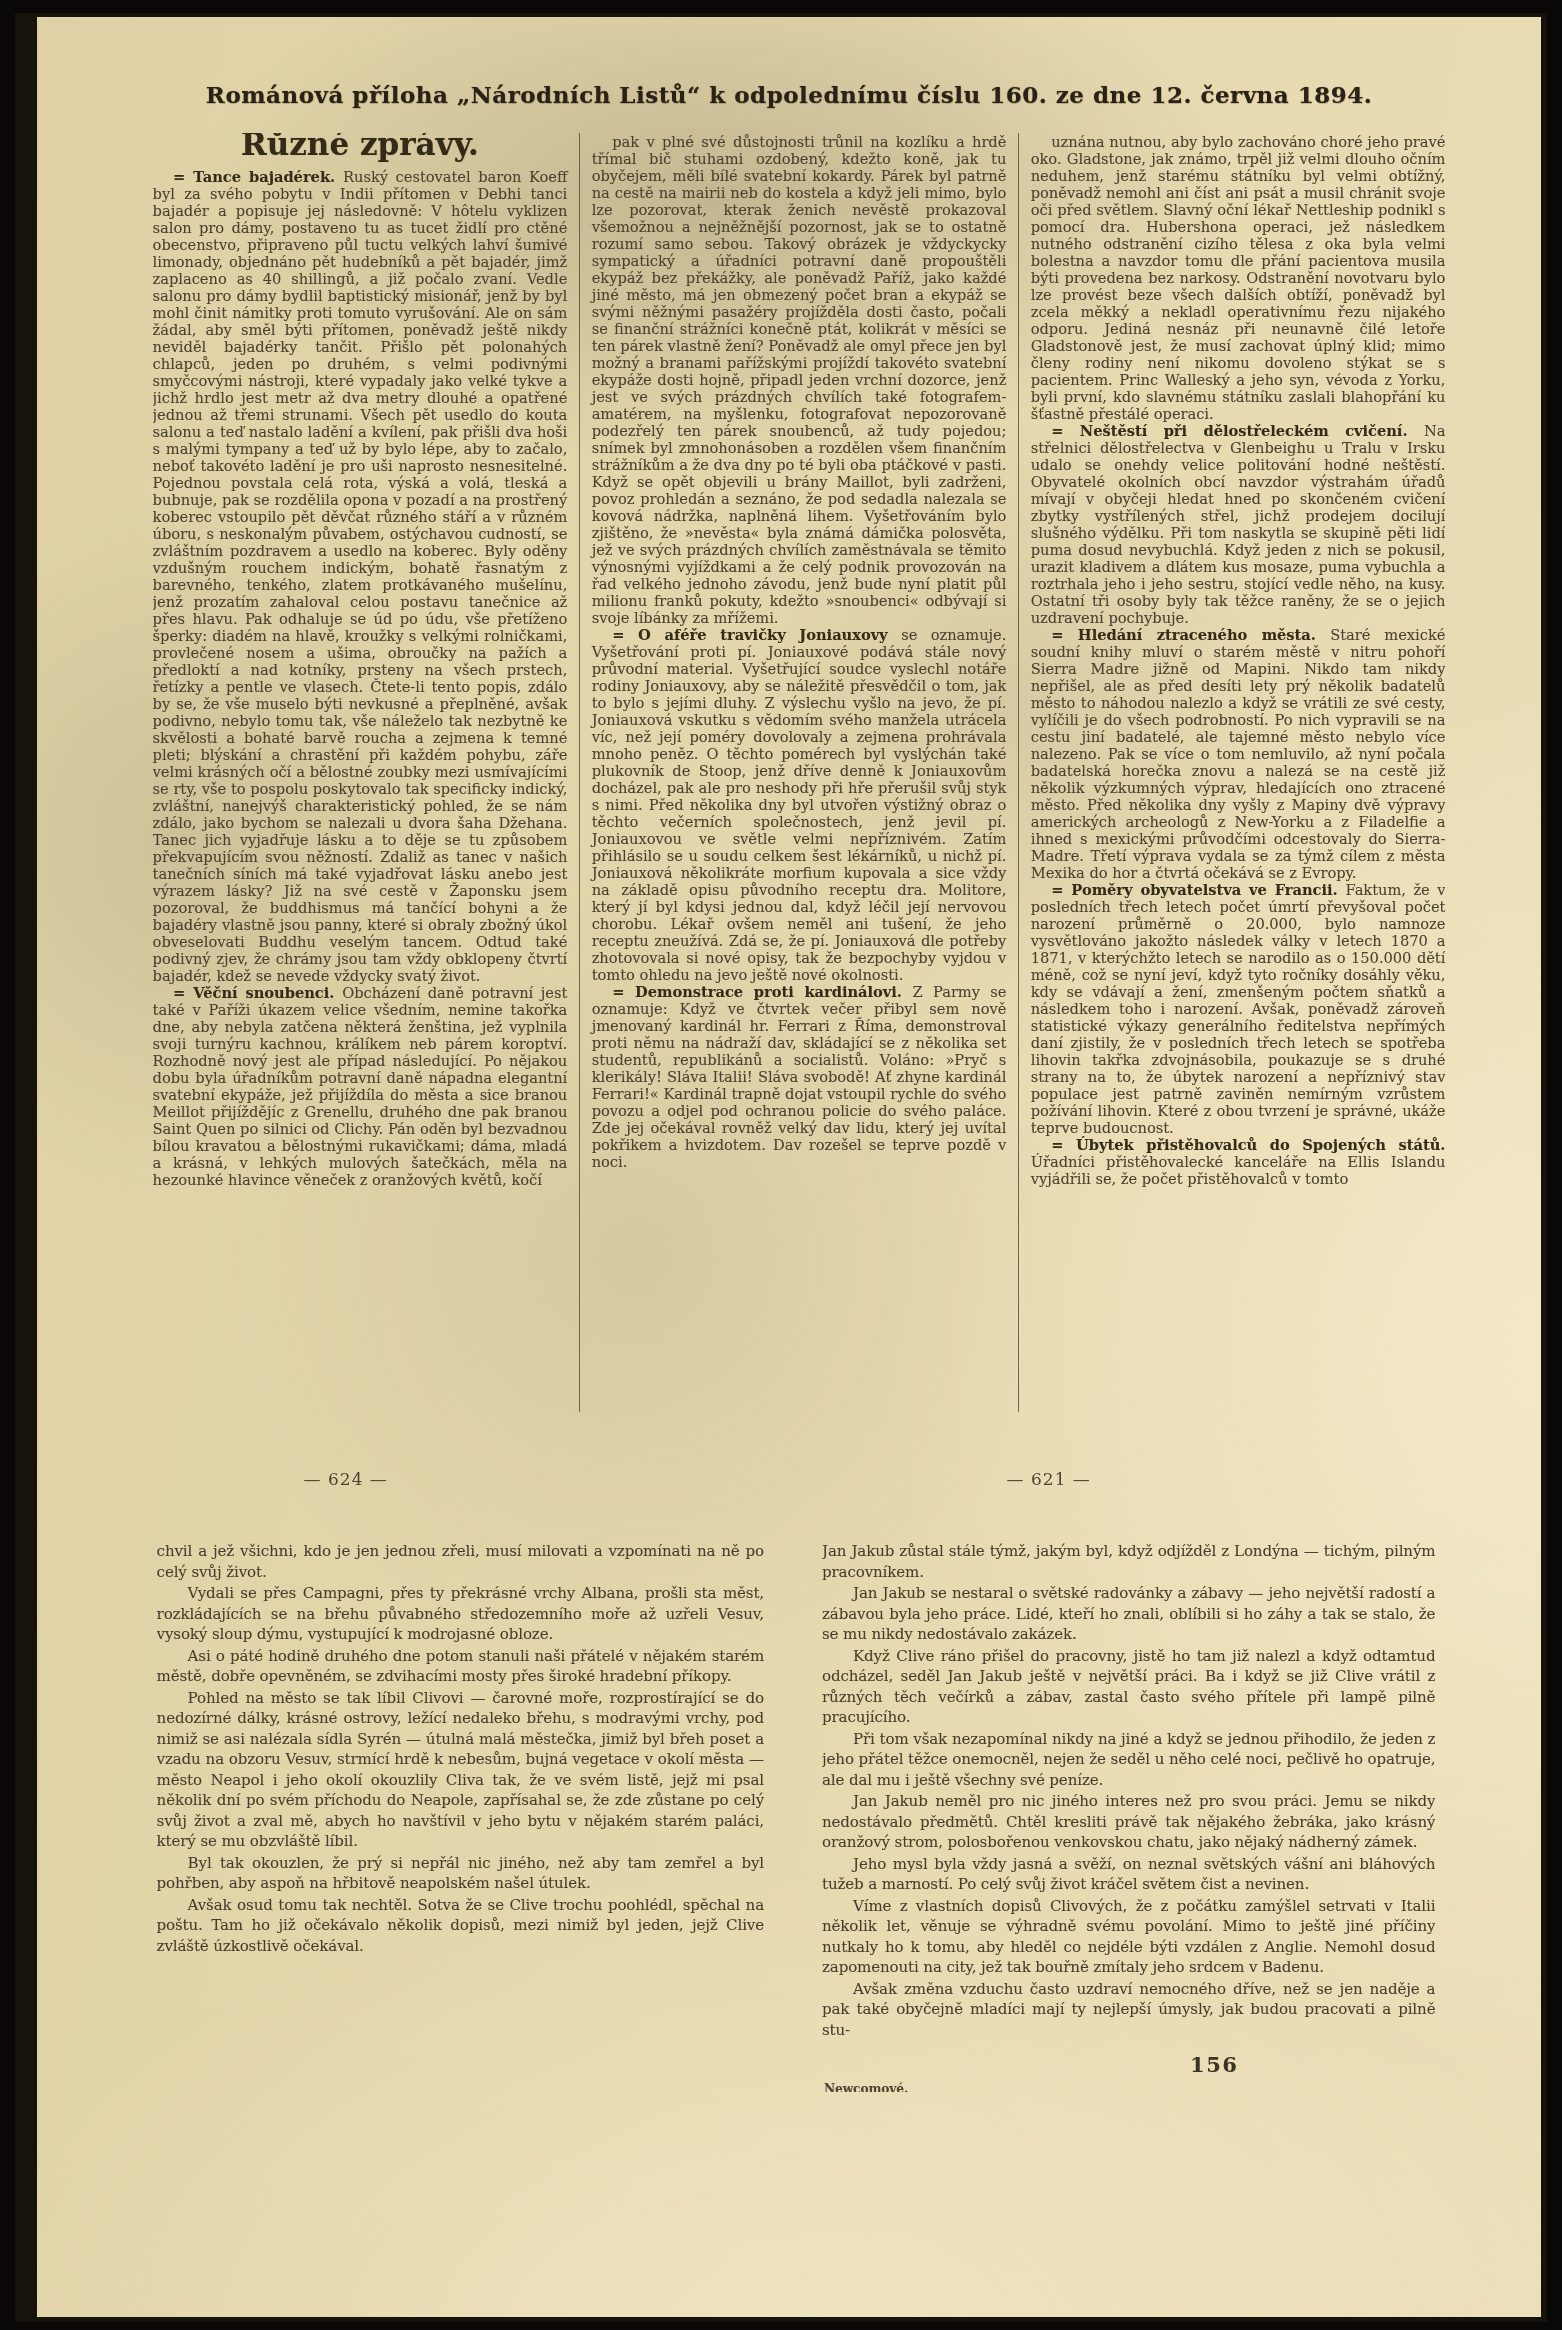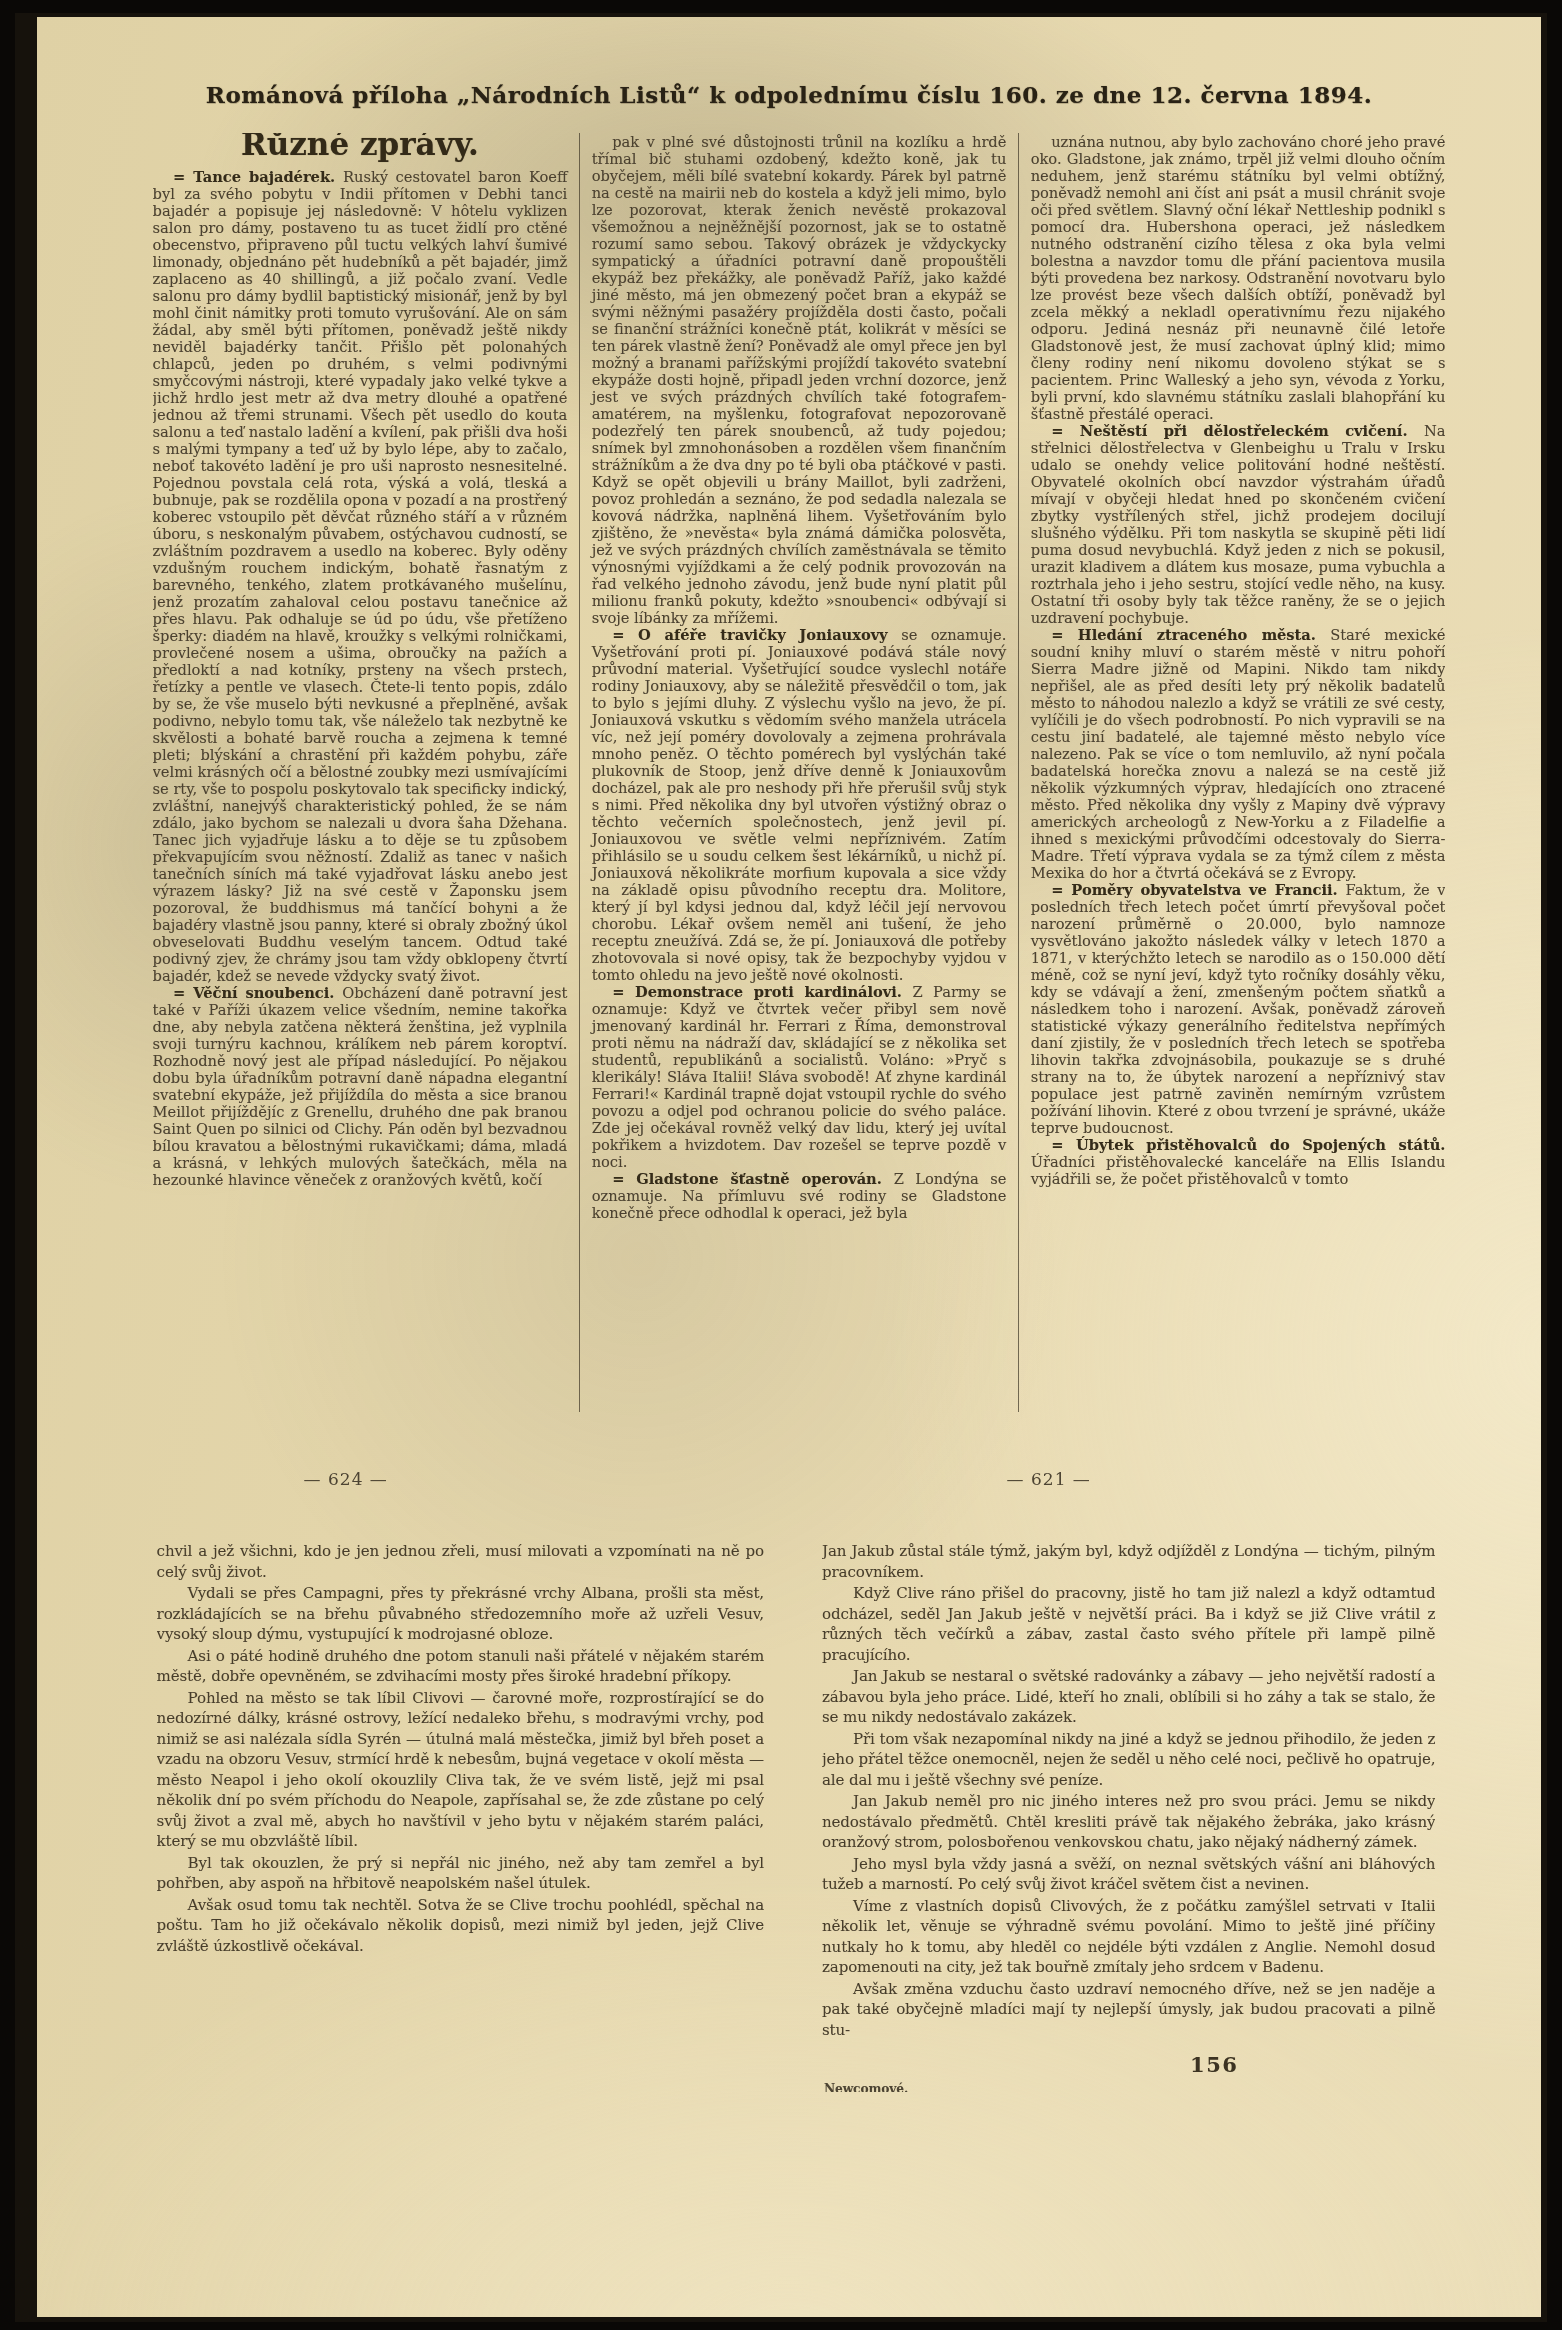--- a/index.html
+++ b/index.html
@@ -100,21 +100,20 @@
       <div>
           <p><b>= Tance bajadérek. </b>Ruský cestovatel baron Koeff byl za svého pobytu v Indii přítomen v Debhi tanci bajadér a popisuje jej následovně: V hôtelu vyklizen salon pro dámy, postaveno tu as tucet židlí pro ctěné obecenstvo, připraveno půl tuctu velkých lahví šumivé limonady, objednáno pět hudebníků a pět bajadér, jimž zaplaceno as 40 shillingů, a již počalo zvaní. Vedle salonu pro dámy bydlil baptistický misionář, jenž by byl mohl činit námitky proti tomuto vyrušování. Ale on sám žádal, aby směl býti přítomen, poněvadž ještě nikdy neviděl bajadérky tančit. Přišlo pět polonahých chlapců, jeden po druhém, s velmi podivnými smyčcovými nástroji, které vypadaly jako velké tykve a jichž hrdlo jest metr až dva metry dlouhé a opatřené jednou až třemi strunami. Všech pět usedlo do kouta salonu a teď nastalo ladění a kvílení, pak přišli dva hoši s malými tympany a teď už by bylo lépe, aby to začalo, neboť takovéto ladění je pro uši naprosto nesnesitelné. Pojednou povstala celá rota, výská a volá, tleská a bubnuje, pak se rozdělila opona v pozadí a na prostřený koberec vstoupilo pět děvčat různého stáří a v různém úboru, s neskonalým půvabem, ostýchavou cudností, se zvláštním pozdravem a usedlo na koberec. Byly oděny vzdušným rouchem indickým, bohatě řasnatým z barevného, tenkého, zlatem protkávaného mušelínu, jenž prozatím zahaloval celou postavu tanečnice až přes hlavu. Pak odhaluje se úd po údu, vše přetíženo šperky: diadém na hlavě, kroužky s velkými rolničkami, provlečené nosem a ušima, obroučky na pažích a předloktí a nad kotníky, prsteny na všech prstech, řetízky a pentle ve vlasech. Čtete-li tento popis, zdálo by se, že vše muselo býti nevkusné a přeplněné, avšak podivno, nebylo tomu tak, vše náleželo tak nezbytně ke skvělosti a bohaté barvě roucha a zejmena k temné pleti; blýskání a chrastění při každém pohybu, záře velmi krásných očí a bělostné zoubky mezi usmívajícími se rty, vše to pospolu poskytovalo tak specificky indický, zvláštní, nanejvýš charakteristický pohled, že se nám zdálo, jako bychom se nalezali u dvora šaha Džehana. Tanec jich vyjadřuje lásku a to děje se tu způsobem překvapujícím svou něžností. Zdaliž as tanec v našich tanečních síních má také vyjadřovat lásku anebo jest výrazem lásky? Již na své cestě v Žaponsku jsem pozoroval, že buddhismus má tančící bohyni a že bajadéry vlastně jsou panny, které si obraly zbožný úkol obveselovati Buddhu veselým tancem. Odtud také podivný zjev, že chrámy jsou tam vždy obklopeny čtvrtí bajadér, kdež se nevede vždycky svatý život.</p>
           <p><b>= Věční snoubenci. </b>Obcházení daně potravní jest také v Paříži úkazem velice všedním, nemine takořka dne, aby nebyla zatčena některá ženština, jež vyplnila svoji turnýru kachnou, králíkem neb párem koroptví. Rozhodně nový jest ale případ následující. Po nějakou dobu byla úřadníkům potravní daně nápadna elegantní svatební ekypáže, jež přijíždíla do města a sice branou Meillot přijíždějíc z Grenellu, druhého dne pak branou Saint Quen po silnici od Clichy. Pán oděn byl bezvadnou bílou kravatou a bělostnými rukavičkami; dáma, mladá a krásná, v lehkých mulových šatečkách, měla na hezounké hlavince věneček z oranžových květů, kočí</p>
         </div>
     </div>
     <div class="news-col">
       <div>
           <p>pak v plné své důstojnosti trůnil na kozlíku a hrdě třímal bič stuhami ozdobený, kdežto koně, jak tu obyčejem, měli bílé svatební kokardy. Párek byl patrně na cestě na mairii neb do kostela a když jeli mimo, bylo lze pozorovat, kterak ženich nevěstě prokazoval všemožnou a nejněžnější pozornost, jak se to ostatně rozumí samo sebou. Takový obrázek je vždyckycky sympatický a úřadníci potravní daně propouštěli ekypáž bez překážky, ale poněvadž Paříž, jako každé jiné město, má jen obmezený počet bran a ekypáž se svými něžnými pasažéry projížděla dosti často, počali se finanční strážníci konečně ptát, kolikrát v měsíci se ten párek vlastně žení? Poněvadž ale omyl přece jen byl možný a branami pařížskými projíždí takovéto svatební ekypáže dosti hojně, připadl jeden vrchní dozorce, jenž jest ve svých prázdných chvílích také fotografem-amatérem, na myšlenku, fotografovat nepozorovaně podezřelý ten párek snoubenců, až tudy pojedou; snímek byl zmnohonásoben a rozdělen všem finančním strážníkům a že dva dny po té byli oba ptáčkové v pasti. Když se opět objevili u brány Maillot, byli zadrženi, povoz prohledán a seznáno, že pod sedadla nalezala se kovová nádržka, naplněná lihem. Vyšetřováním bylo zjištěno, že »nevěsta« byla známá dámička polosvěta, jež ve svých prázdných chvílích zaměstnávala se těmito výnosnými vyjíždkami a že celý podnik provozován na řad velkého jednoho závodu, jenž bude nyní platit půl milionu franků pokuty, kdežto »snoubenci« odbývají si svoje líbánky za mřížemi.</p>
           <p><b>= O aféře travičky Joniauxovy </b>se oznamuje. Vyšetřování proti pí. Joniauxové podává stále nový průvodní material. Vyšetřující soudce vyslechl notáře rodiny Joniauxovy, aby se náležitě přesvědčil o tom, jak to bylo s jejími dluhy. Z výslechu vyšlo na jevo, že pí. Joniauxová vskutku s vědomím svého manžela utrácela víc, než její poméry dovolovaly a zejmena prohrávala mnoho peněz. O těchto pomérech byl vyslýchán také plukovník de Stoop, jenž dříve denně k Joniauxovům docházel, pak ale pro neshody při hře přerušil svůj styk s nimi. Před několika dny byl utvořen výstižný obraz o těchto večerních společnostech, jenž jevil pí. Joniauxovou ve světle velmi nepříznivém. Zatím přihlásilo se u soudu celkem šest lékárníků, u nichž pí. Joniauxová několikráte morfium kupovala a sice vždy na základě opisu původního receptu dra. Molitore, který jí byl kdysi jednou dal, když léčil její nervovou chorobu. Lékař ovšem neměl ani tušení, že jeho receptu zneužívá. Zdá se, že pí. Joniauxová dle potřeby zhotovovala si nové opisy, tak že bezpochyby vyjdou v tomto ohledu na jevo ještě nové okolnosti.</p>
           <p><b>= Demonstrace proti kardinálovi. </b>Z Parmy se oznamuje: Když ve čtvrtek večer přibyl sem nově jmenovaný kardinál hr. Ferrari z Říma, demonstroval proti němu na nádraží dav, skládající se z několika set studentů, republikánů a socialistů. Voláno: »Pryč s klerikály! Sláva Italii! Sláva svobodě! Ať zhyne kardinál Ferrari!« Kardinál trapně dojat vstoupil rychle do svého povozu a odjel pod ochranou policie do svého paláce. Zde jej očekával rovněž velký dav lidu, který jej uvítal pokřikem a hvizdotem. Dav rozešel se teprve pozdě v noci.</p>
-          <p><b>= Gladstone šťastně operován. </b>Z Londýna se oznamuje. Na přímluvu své rodiny se Gladstone konečně přece odhodlal k operaci, jež byla</p>
         </div>
     </div>
     <div class="news-col">
       <div>
           <p>uznána nutnou, aby bylo zachováno choré jeho pravé oko. Gladstone, jak známo, trpěl již velmi dlouho očním neduhem, jenž starému státníku byl velmi obtížný, poněvadž nemohl ani číst ani psát a musil chránit svoje oči před světlem. Slavný oční lékař Nettleship podnikl s pomocí dra. Hubershona operaci, jež následkem nutného odstranění cizího tělesa z oka byla velmi bolestna a navzdor tomu dle přání pacientova musila býti provedena bez narkosy. Odstranění novotvaru bylo lze provést beze všech dalších obtíží, poněvadž byl zcela měkký a nekladl operativnímu řezu nijakého odporu. Jediná nesnáz při neunavně čilé letoře Gladstonově jest, že musí zachovat úplný klid; mimo členy rodiny není nikomu dovoleno stýkat se s pacientem. Princ Walleský a jeho syn, vévoda z Yorku, byli první, kdo slavnému státníku zaslali blahopřání ku šťastně přestálé operaci.</p>
           <p><b>= Neštěstí při dělostřeleckém cvičení. </b>Na střelnici dělostřelectva v Glenbeighu u Tralu v Irsku udalo se onehdy velice politování hodné neštěstí. Obyvatelé okolních obcí navzdor výstrahám úřadů mívají v obyčeji hledat hned po skončeném cvičení zbytky vystřílených střel, jichž prodejem docilují slušného výdělku. Při tom naskytla se skupině pěti lidí puma dosud nevybuchlá. Když jeden z nich se pokusil, urazit kladivem a dlátem kus mosaze, puma vybuchla a roztrhala jeho i jeho sestru, stojící vedle něho, na kusy. Ostatní tři osoby byly tak těžce raněny, že se o jejich uzdravení pochybuje.</p>
           <p><b>= Hledání ztraceného města. </b>Staré mexické soudní knihy mluví o starém městě v nitru pohoří Sierra Madre jižně od Mapini. Nikdo tam nikdy nepřišel, ale as před desíti lety prý několik badatelů město to náhodou nalezlo a když se vrátili ze své cesty, vylíčili je do všech podrobností. Po nich vypravili se na cestu jiní badatelé, ale tajemné město nebylo více nalezeno. Pak se více o tom nemluvilo, až nyní počala badatelská horečka znovu a nalezá se na cestě již několik výzkumných výprav, hledajících ono ztracené město. Před několika dny vyšly z Mapiny dvě výpravy amerických archeologů z New-Yorku a z Filadelfie a ihned s mexickými průvodčími odcestovaly do Sierra-Madre. Třetí výprava vydala se za týmž cílem z města Mexika do hor a čtvrtá očekává se z Evropy.</p>
           <p><b>= Poměry obyvatelstva ve Francii. </b>Faktum, že v posledních třech letech počet úmrtí převyšoval počet narození průměrně o 20.000, bylo namnoze vysvětlováno jakožto následek války v letech 1870 a 1871, v kterýchžto letech se narodilo as o 150.000 dětí méně, což se nyní jeví, když tyto ročníky dosáhly věku, kdy se vdávají a žení, zmenšeným počtem sňatků a následkem toho i narození. Avšak, poněvadž zároveň statistické výkazy generálního ředitelstva nepřímých daní zjistily, že v posledních třech letech se spotřeba lihovin takřka zdvojnásobila, poukazuje se s druhé strany na to, že úbytek narození a nepříznivý stav populace jest patrně zaviněn nemírným vzrůstem požívání lihovin. Které z obou tvrzení je správné, ukáže teprve budoucnost.</p>
           <p><b>= Úbytek přistěhovalců do Spojených států. </b>Úřadníci přistěhovalecké kanceláře na Ellis Islandu vyjádřili se, že počet přistěhovalců v tomto</p>
         </div>
@@ -131,22 +130,22 @@
         <p>chvil a jež všichni, kdo je jen jednou zřeli, musí milovati a vzpomínati na ně po celý svůj život.</p>
         <p>Vydali se přes Campagni, přes ty překrásné vrchy Albana, prošli sta měst, rozkládajících se na břehu půvabného středozemního moře až uzřeli Vesuv, vysoký sloup dýmu, vystupující k modrojasné obloze.</p>
         <p>Asi o páté hodině druhého dne potom stanuli naši přátelé v nějakém starém městě, dobře opevněném, se zdvihacími mosty přes široké hradební příkopy.</p>
         <p>Pohled na město se tak líbil Clivovi — čarovné moře, rozprostírající se do nedozírné dálky, krásné ostrovy, ležící nedaleko břehu, s modravými vrchy, pod nimiž se asi nalézala sídla Syrén — útulná malá městečka, jimiž byl břeh poset a vzadu na obzoru Vesuv, strmící hrdě k nebesům, bujná vegetace v okolí města — město Neapol i jeho okolí okouzlily Cliva tak, že ve svém listě, jejž mi psal několik dní po svém příchodu do Neapole, zapřísahal se, že zde zůstane po celý svůj život a zval mě, abych ho navštívil v jeho bytu v nějakém starém paláci, který se mu obzvláště líbil.</p>
         <p>Byl tak okouzlen, že prý si nepřál nic jiného, než aby tam zemřel a byl pohřben, aby aspoň na hřbitově neapolském našel útulek.</p>
         <p>Avšak osud tomu tak nechtěl. Sotva že se Clive trochu poohlédl, spěchal na poštu. Tam ho již očekávalo několik dopisů, mezi nimiž byl jeden, jejž Clive zvláště úzkostlivě očekával.</p>
       </div>
     <div class="novel-col right">
       <div>
           <p>Jan Jakub zůstal stále týmž, jakým byl, když odjížděl z Londýna — tichým, pilným pracovníkem.</p>
+          <p>Jan Jakub se nestaral o světské radovánky a zábavy — jeho největší radostí a zábavou byla jeho práce. Lidé, kteří ho znali, oblíbili si ho záhy a tak se stalo, že se mu nikdy nedostávalo zakázek.</p>
           <p>Když Clive ráno přišel do pracovny, jistě ho tam již nalezl a když odtamtud odcházel, seděl Jan Jakub ještě v největší práci. Ba i když se již Clive vrátil z různých těch večírků a zábav, zastal často svého přítele při lampě pilně pracujícího.</p>
-          <p>Jan Jakub se nestaral o světské radovánky a zábavy — jeho největší radostí a zábavou byla jeho práce. Lidé, kteří ho znali, oblíbili si ho záhy a tak se stalo, že se mu nikdy nedostávalo zakázek.</p>
           <p>Při tom však nezapomínal nikdy na jiné a když se jednou přihodilo, že jeden z jeho přátel těžce onemocněl, nejen že seděl u něho celé noci, pečlivě ho opatruje, ale dal mu i ještě všechny své peníze.</p>
           <p>Jan Jakub neměl pro nic jiného interes než pro svou práci. Jemu se nikdy nedostávalo předmětů. Chtěl kresliti právě tak nějakého žebráka, jako krásný oranžový strom, polosbořenou venkovskou chatu, jako nějaký nádherný zámek.</p>
           <p>Jeho mysl byla vždy jasná a svěží, on neznal světských vášní ani bláhových tužeb a marností. Po celý svůj život kráčel světem čist a nevinen.</p>
           <p>Víme z vlastních dopisů Clivových, že z počátku zamýšlel setrvati v Italii několik let, věnuje se výhradně svému povolání. Mimo to ještě jiné příčiny nutkaly ho k tomu, aby hleděl co nejdéle býti vzdálen z Anglie. Nemohl dosud zapomenouti na city, jež tak bouřně zmítaly jeho srdcem v Badenu.</p>
           <p>Avšak změna vzduchu často uzdraví nemocného dříve, než se jen naděje a pak také obyčejně mladíci mají ty nejlepší úmysly, jak budou pracovati a pilně stu-</p>
         </div>
       <div class="sheetfoot">
         <span class="catchword">Newcomové.</span>
         <span class="sheetnum">156</span>
       </div>

